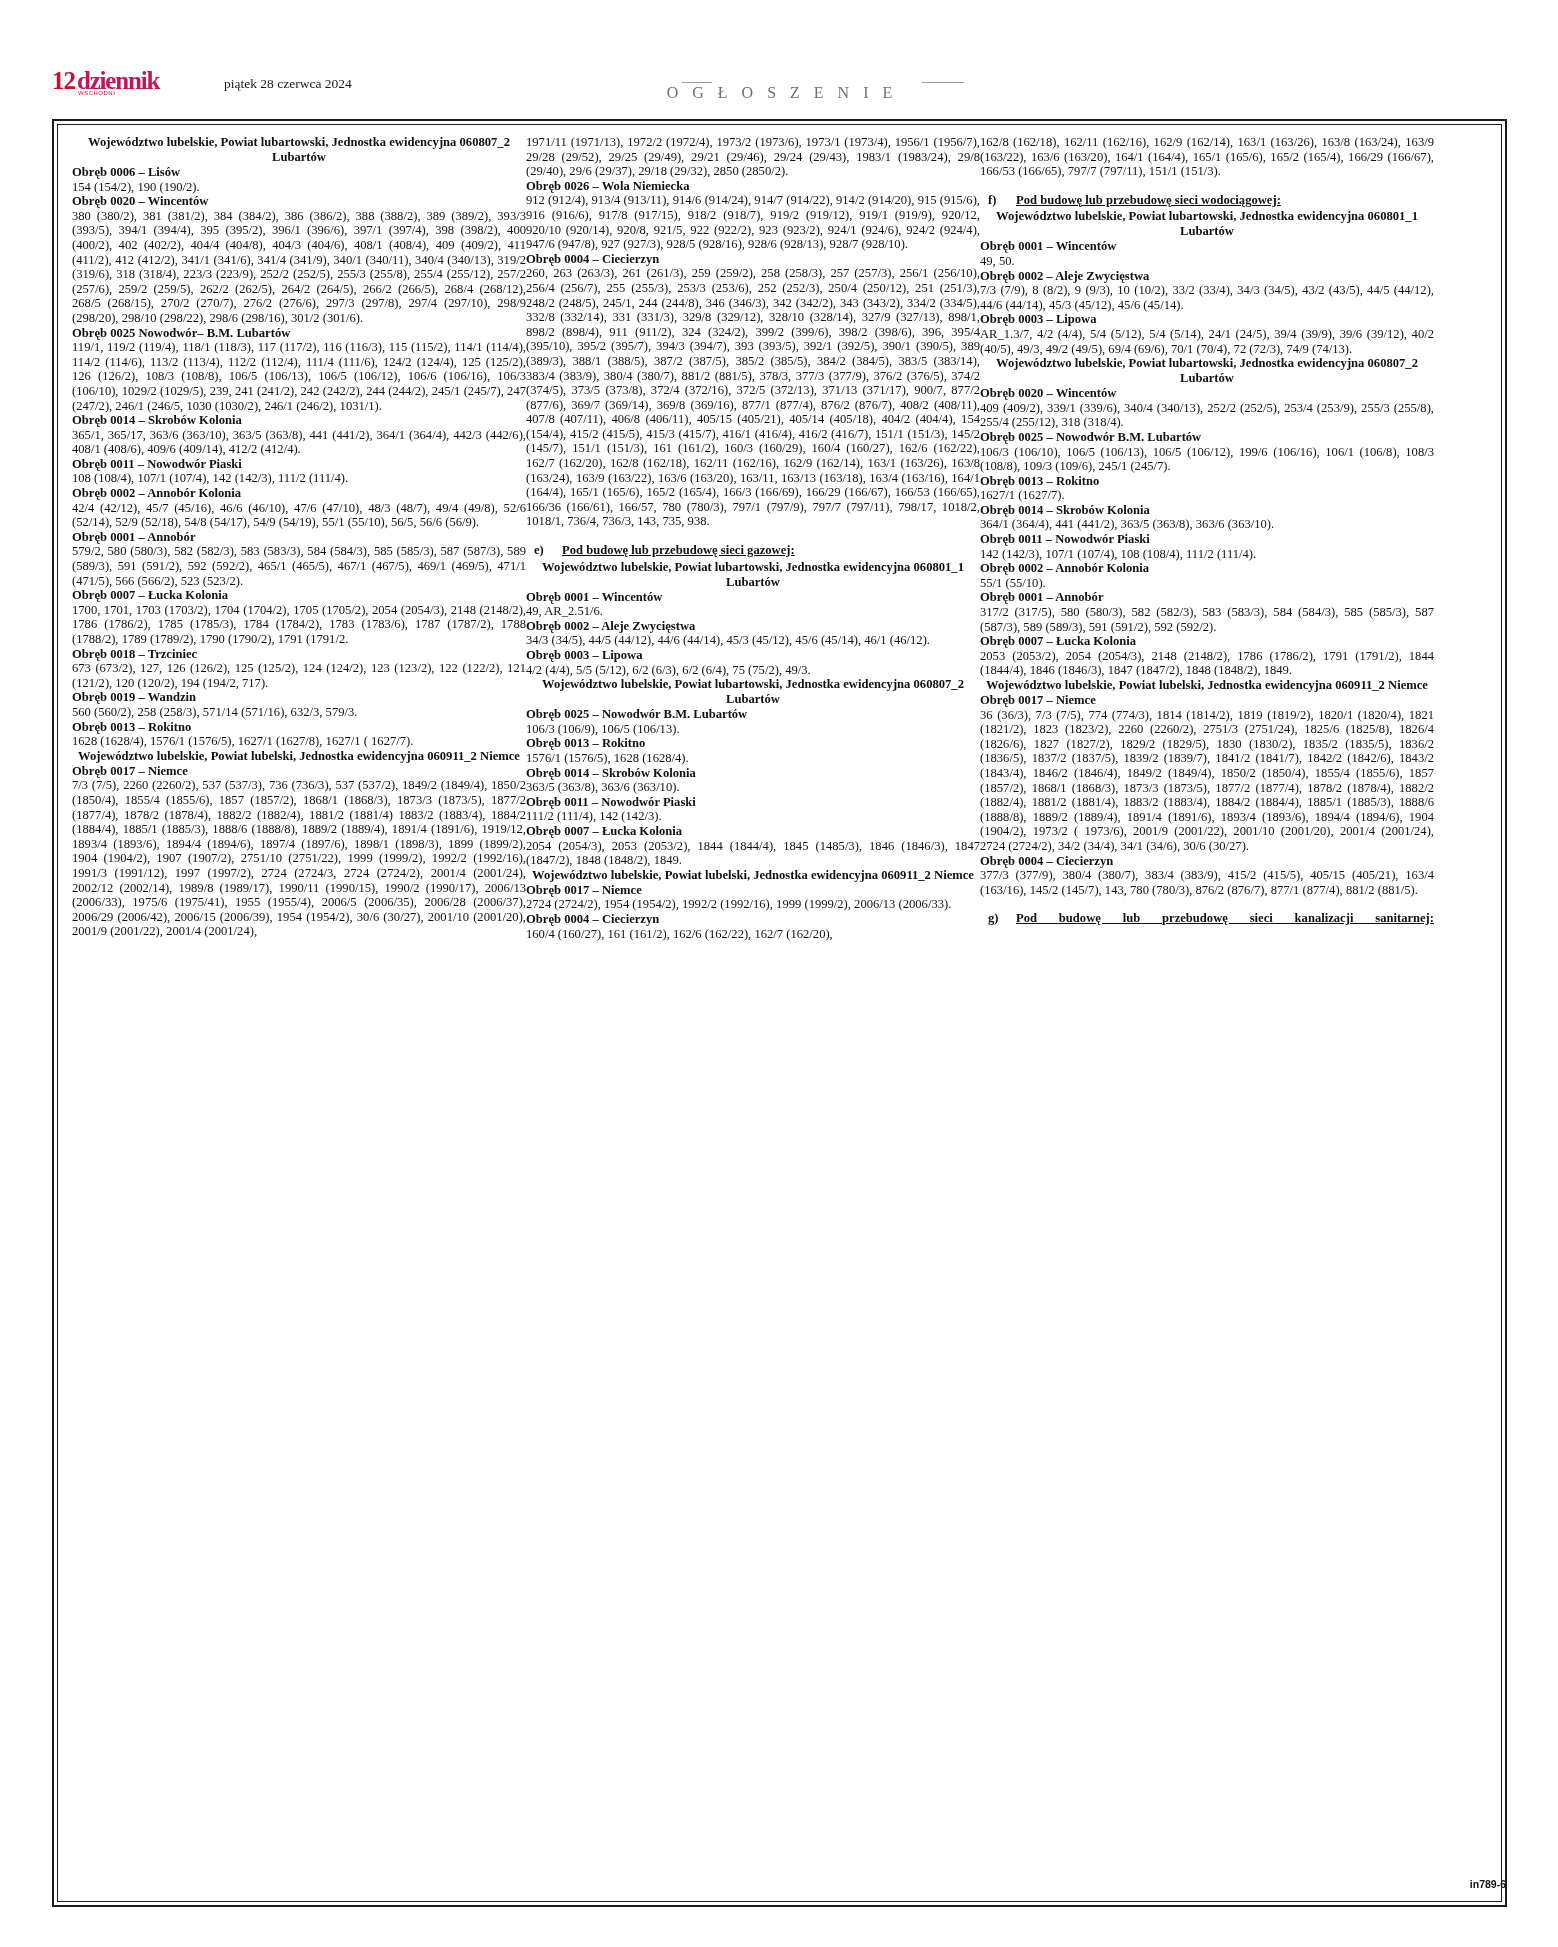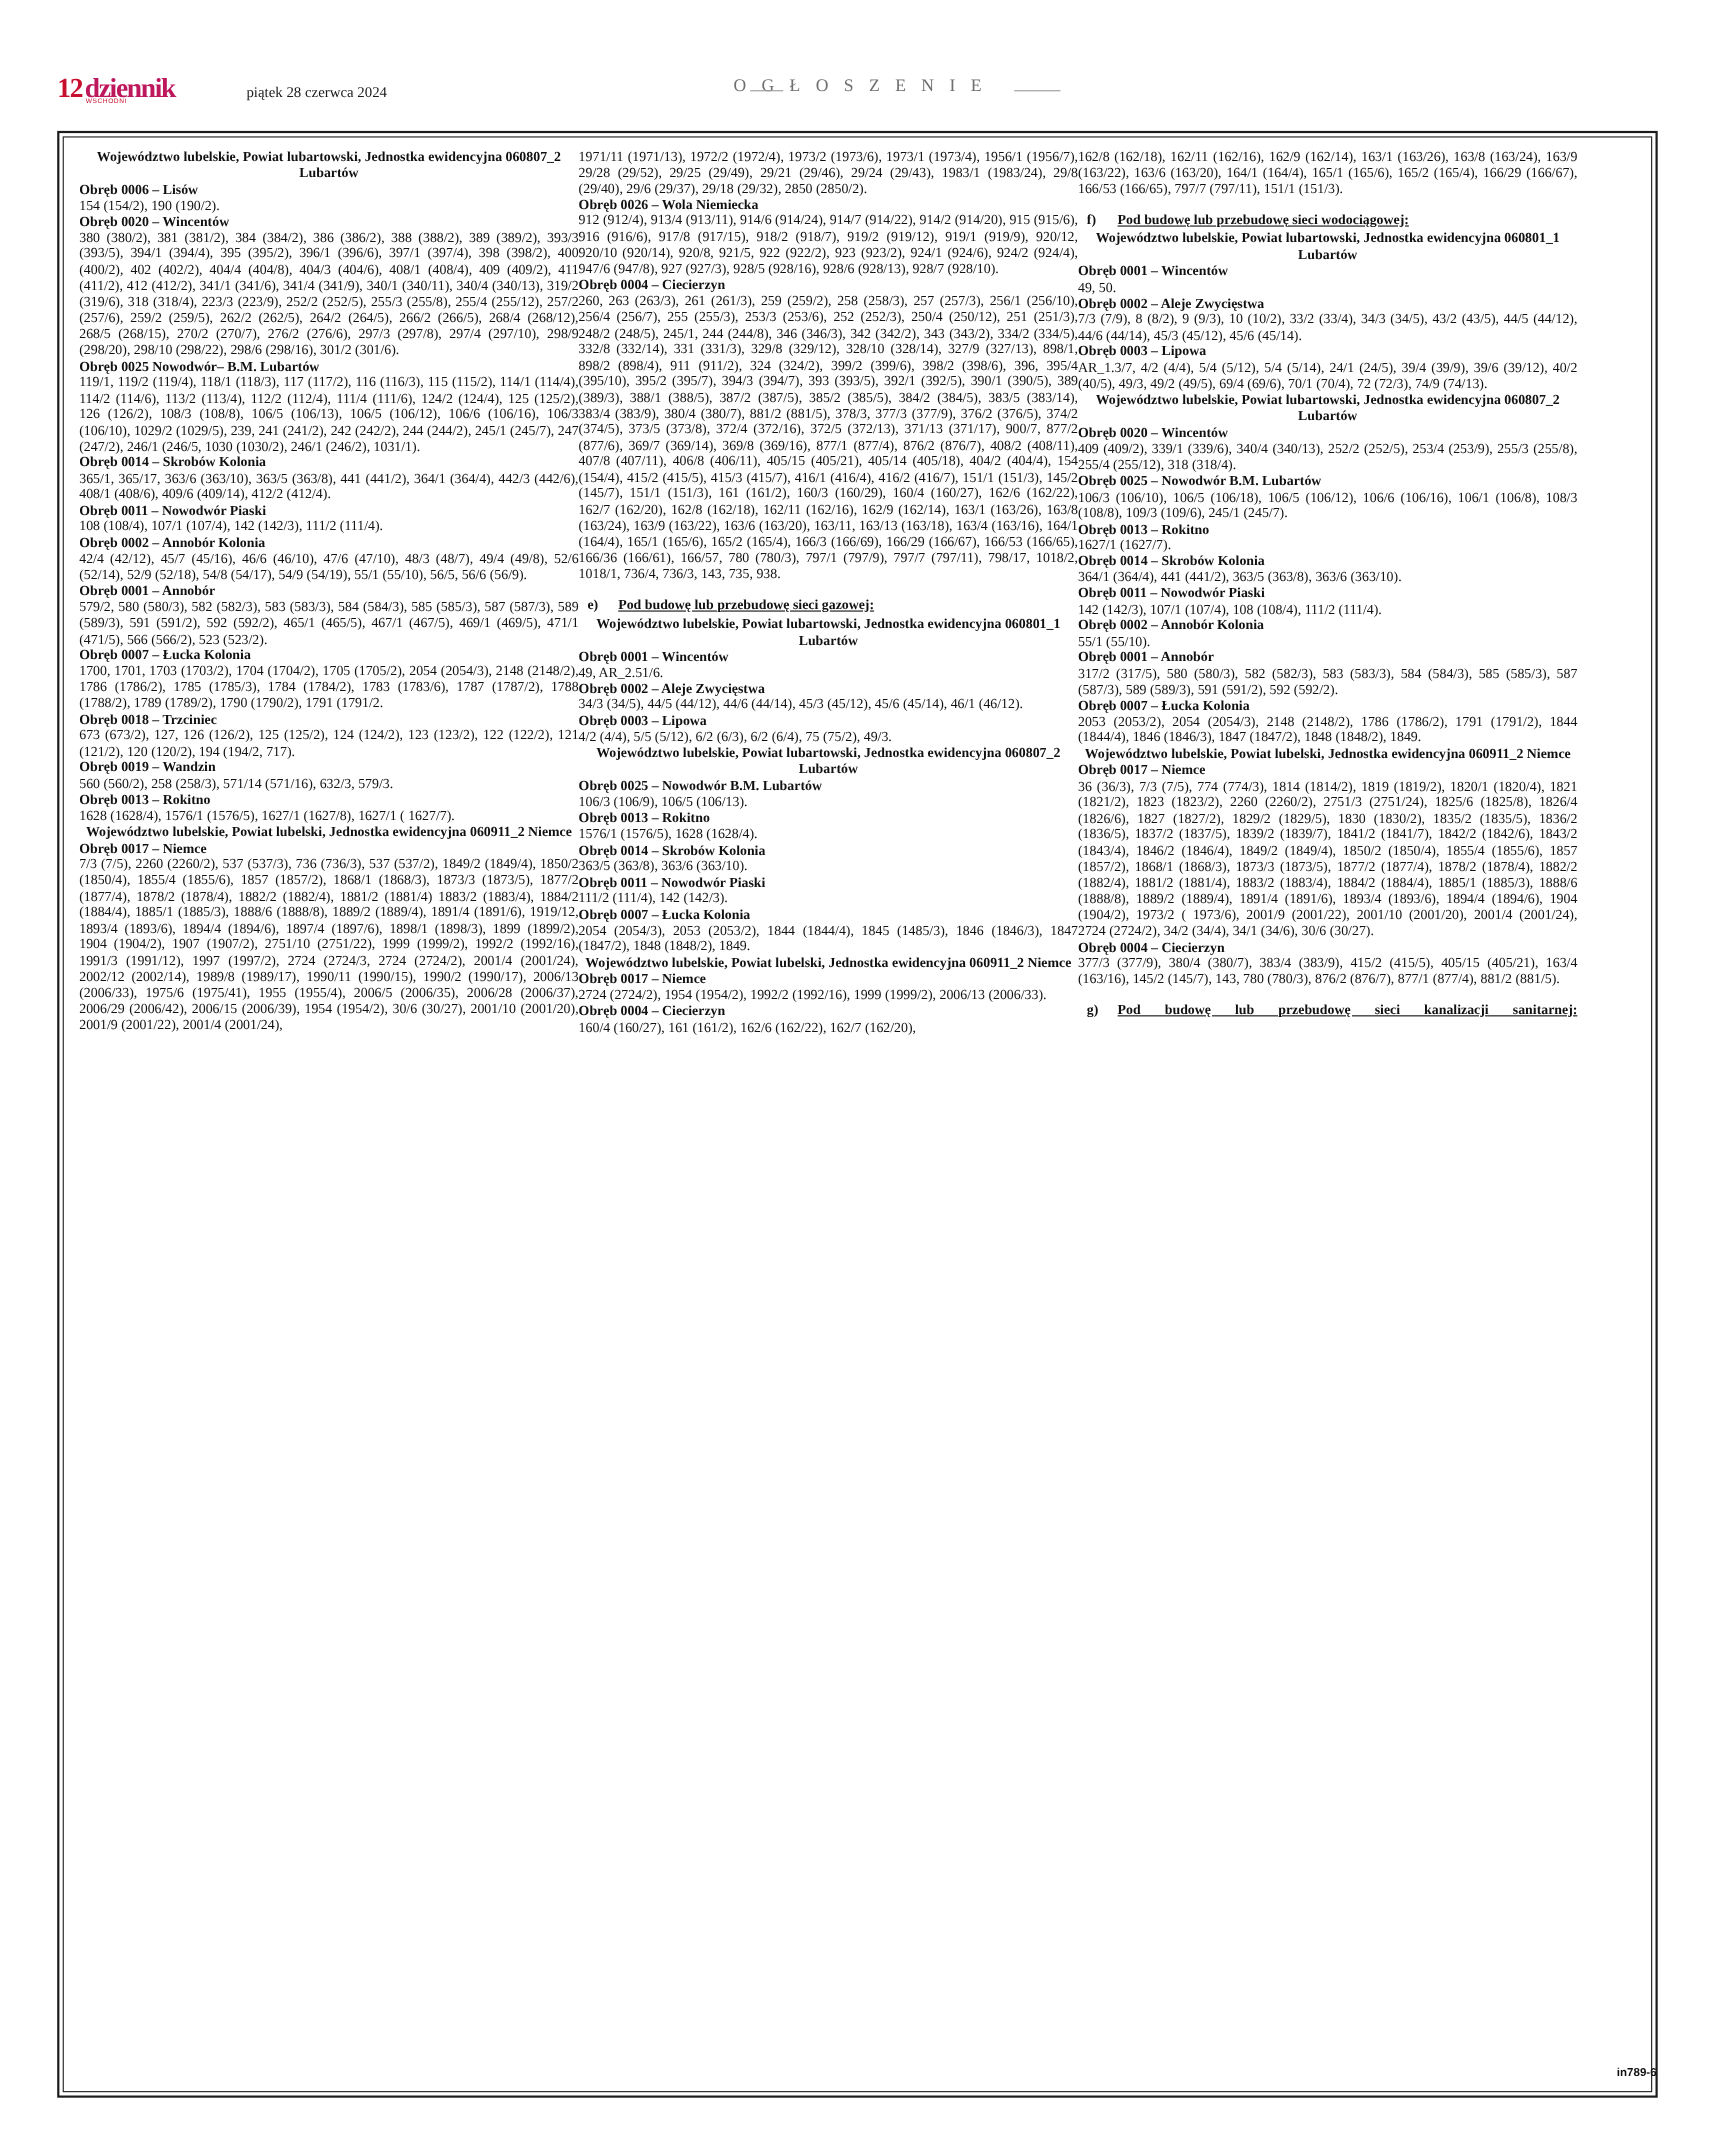--- a/index.html
+++ b/index.html
@@ -66,21 +66,21 @@
     position: absolute;
     left: 172px;
     top: 8px;
     font-size: 13.5px;
     color: #1a1a1a;
     font-family: "Liberation Serif", serif;
   }
   .section-title {
     position: absolute;
     left: 0;
-    top: 2px;
+    top: 16px;
     width: 1460px;
     text-align: center;
     font-size: 16px;
     letter-spacing: 5px;
     color: #6f6f6f;
     font-family: "Liberation Serif", serif;
   }
   .rule-left, .rule-right {
     position: absolute;
     top: 14px;
@@ -267,21 +267,21 @@
           <p class="hdr-left">Obręb 0001 – Wincentów</p>
           <p class="body-txt">49, 50.</p>
           <p class="hdr-left">Obręb 0002 – Aleje Zwycięstwa</p>
           <p class="body-txt">7/3 (7/9), 8 (8/2), 9 (9/3), 10 (10/2), 33/2 (33/4), 34/3 (34/5), 43/2 (43/5), 44/5 (44/12), 44/6 (44/14), 45/3 (45/12), 45/6 (45/14).</p>
           <p class="hdr-left">Obręb 0003 – Lipowa</p>
           <p class="body-txt">AR_1.3/7, 4/2 (4/4), 5/4 (5/12), 5/4 (5/14), 24/1 (24/5), 39/4 (39/9), 39/6 (39/12), 40/2 (40/5), 49/3, 49/2 (49/5), 69/4 (69/6), 70/1 (70/4), 72 (72/3), 74/9 (74/13).</p>
           <p class="hdr-center">Województwo lubelskie, Powiat lubartowski, Jednostka ewidencyjna 060807_2 Lubartów</p>
           <p class="hdr-left">Obręb 0020 – Wincentów</p>
           <p class="body-txt">409 (409/2), 339/1 (339/6), 340/4 (340/13), 252/2 (252/5), 253/4 (253/9), 255/3 (255/8), 255/4 (255/12), 318 (318/4).</p>
           <p class="hdr-left">Obręb 0025 – Nowodwór B.M. Lubartów</p>
-          <p class="body-txt">106/3 (106/10), 106/5 (106/18), 106/5 (106/12), 106/6 (106/16), 106/1 (106/8), 108/3 (108/8), 109/3 (109/6), 245/1 (245/7).</p>
+          <p class="body-txt">106/3 (106/10), 106/5 (106/13), 106/5 (106/12), 199/6 (106/16), 106/1 (106/8), 108/3 (108/8), 109/3 (109/6), 245/1 (245/7).</p>
           <p class="hdr-left">Obręb 0013 – Rokitno</p>
           <p class="body-txt">1627/1 (1627/7).</p>
           <p class="hdr-left">Obręb 0014 – Skrobów Kolonia</p>
           <p class="body-txt">364/1 (364/4), 441 (441/2), 363/5 (363/8), 363/6 (363/10).</p>
           <p class="hdr-left">Obręb 0011 – Nowodwór Piaski</p>
           <p class="body-txt">142 (142/3), 107/1 (107/4), 108 (108/4), 111/2 (111/4).</p>
           <p class="hdr-left">Obręb 0002 – Annobór Kolonia</p>
           <p class="body-txt">55/1 (55/10).</p>
           <p class="hdr-left">Obręb 0001 – Annobór</p>
           <p class="body-txt">317/2 (317/5), 580 (580/3), 582 (582/3), 583 (583/3), 584 (584/3), 585 (585/3), 587 (587/3), 589 (589/3), 591 (591/2), 592 (592/2).</p>

